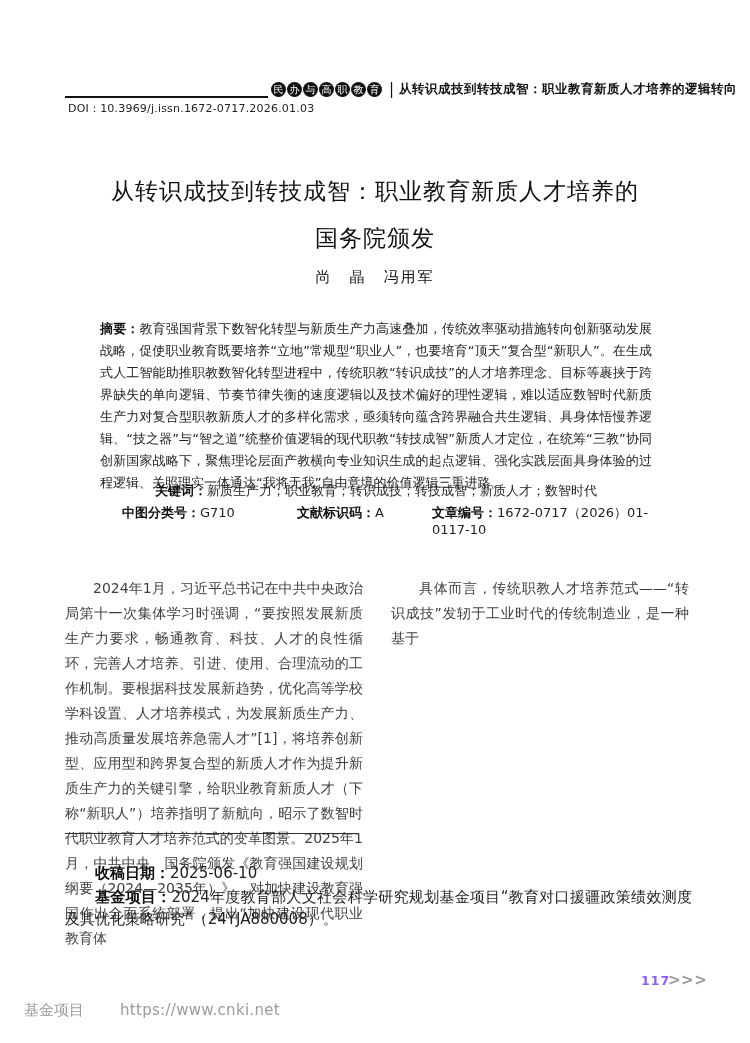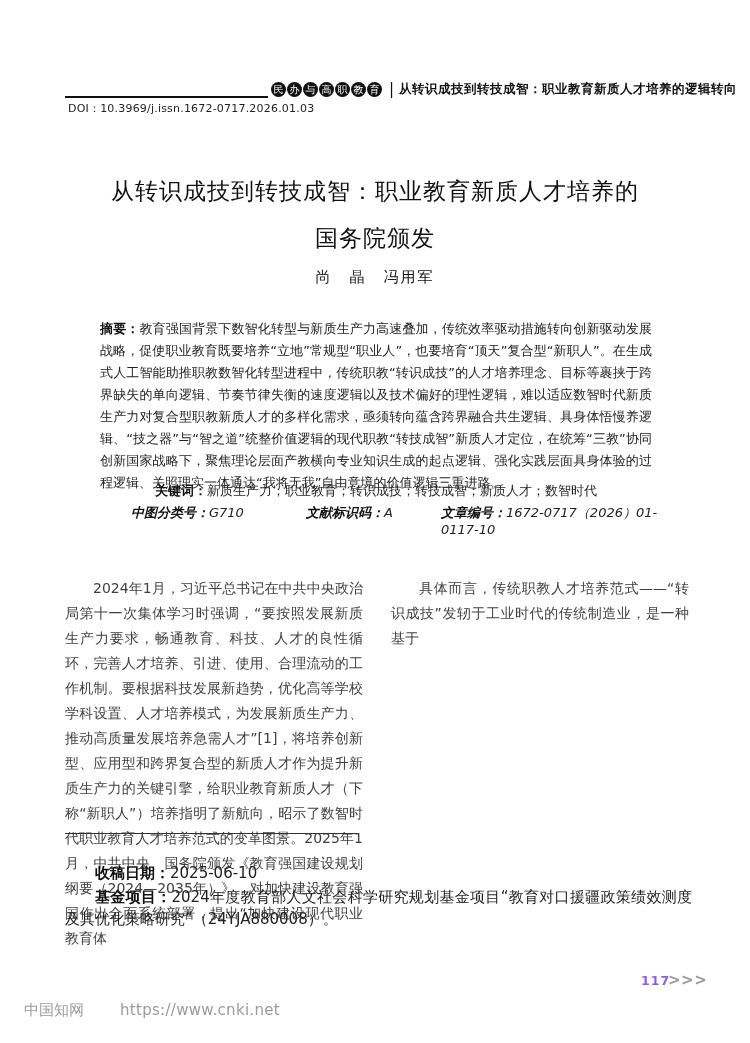--- a/index.html
+++ b/index.html
@@ -23,21 +23,21 @@
   .title-block{position:absolute;left:60px;top:168px;width:630px;text-align:center;
     font-size:23px;line-height:47px;color:#111;letter-spacing:1px;font-weight:500;}
   .authors{position:absolute;left:60px;top:268px;width:630px;text-align:center;
     font-size:15px;color:#111;letter-spacing:2px;}
   
   .abstract{position:absolute;left:100px;top:318px;width:552px;
     font-size:13px;line-height:22px;text-align:justify;color:#222;}
   .lbl{font-weight:bold;color:#111;}
   .keywords{position:absolute;left:100px;top:480px;width:552px;
     font-size:13px;line-height:22px;color:#222;text-align:center;}
-  .meta-row{position:absolute;left:111px;top:504px;width:552px;height:20px;font-size:13px;color:#222;font-style:italic;}
+  .meta-row{position:absolute;left:102px;top:504px;width:552px;height:20px;font-size:13px;color:#222;}
   .meta-row .m1{position:absolute;left:20px;}
   .meta-row .m2{position:absolute;left:195px;}
   .meta-row .m3{position:absolute;left:330px;}
   
   .columns{position:absolute;left:65px;top:552px;width:625px;display:flex;gap:28px;}
   .col{width:298px;font-size:14px;line-height:25px;text-align:justify;color:#404040;margin-top:24px;}
   .col p{margin:0;}
   .indent{text-indent:2em;}
   
   .fn-rule{position:absolute;left:65px;top:833px;width:292px;height:1px;background:#333;}
@@ -98,16 +98,16 @@
 
   <div class="fn-rule"></div>
   <div class="footnotes">
     <p><span class="lbl">收稿日期：</span><span>2025-06-10</span></p>
     <p><span class="lbl">基金项目：</span><span>2024年度教育部人文社会科学研究规划基金项目“教育对口援疆政策绩效测度及其优化策略研究”（24YJA880008）。</span></p>
   </div>
 
   <div class="page-num">117</div>
   <div class="chevrons">&gt;&gt;&gt;</div>
   <div class="watermark">
-    <span>中国知网</span><span class="url">https://www.cnki.net</span>
+    <span>基金项目</span><span class="url">https://www.cnki.net</span>
   </div>
 
 </div>
 
 </body></html>

